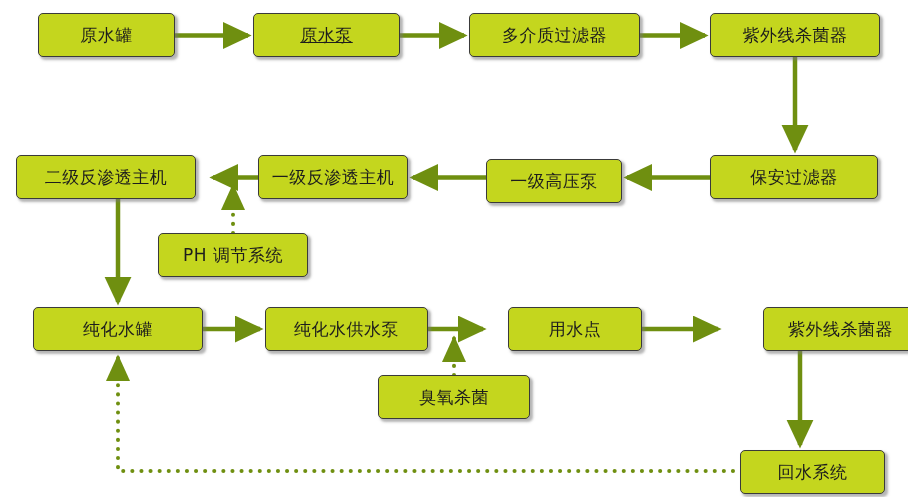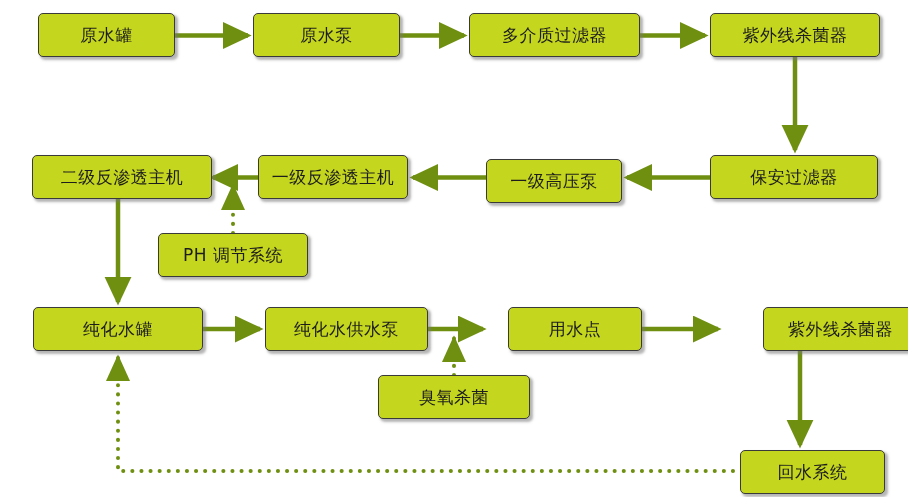--- a/index.html
+++ b/index.html
@@ -118,21 +118,21 @@
 
     <g>
       <polyline points="733,471 118,471 118,357" fill="none" stroke="#6f8f10" stroke-width="4" stroke-linecap="round" stroke-dasharray="0.1 9" marker-end="url(#arrow-dot)"></polyline>
     </g>
   </svg>
 
   <div class="node" style="left:38px;  top:13px;  width:137px; height:44px;">
     <span class="node-label">原水罐</span>
   </div>
 
-  <div class="node" style="left:253px; top:13px;  width:147px; height:44px;">
+  <div class="node" style="left:253px; top:13px;  width:147px; height:44px;text-decoration:underline;">
     <span class="node-label">原水泵</span>
   </div>
 
   <div class="node" style="left:469px; top:13px;  width:171px; height:44px;">
     <span class="node-label">多介质过滤器</span>
   </div>
 
   <div class="node" style="left:710px; top:13px;  width:170px; height:44px;">
     <span class="node-label">紫外线杀菌器</span>
   </div>
@@ -142,21 +142,21 @@
   </div>
 
   <div class="node" style="left:486px; top:159px; width:136px; height:44px;">
     <span class="node-label">一级高压泵</span>
   </div>
 
   <div class="node" style="left:258px; top:155px; width:150px; height:44px;">
     <span class="node-label">一级反渗透主机</span>
   </div>
 
-  <div class="node" style="left:32px;  top:155px; width:180px; height:44px;text-align:center;">
+  <div class="node" style="left:16px;  top:155px; width:180px; height:44px;text-align:center;">
     <span class="node-label">二级反渗透主机</span>
   </div>
 
   <div class="node" style="left:158px; top:233px; width:150px; height:44px;">
     <span class="node-label">PH 调节系统</span>
   </div>
 
   <div class="node" style="left:33px;  top:307px; width:170px; height:44px;">
     <span class="node-label">纯化水罐</span>
   </div>

